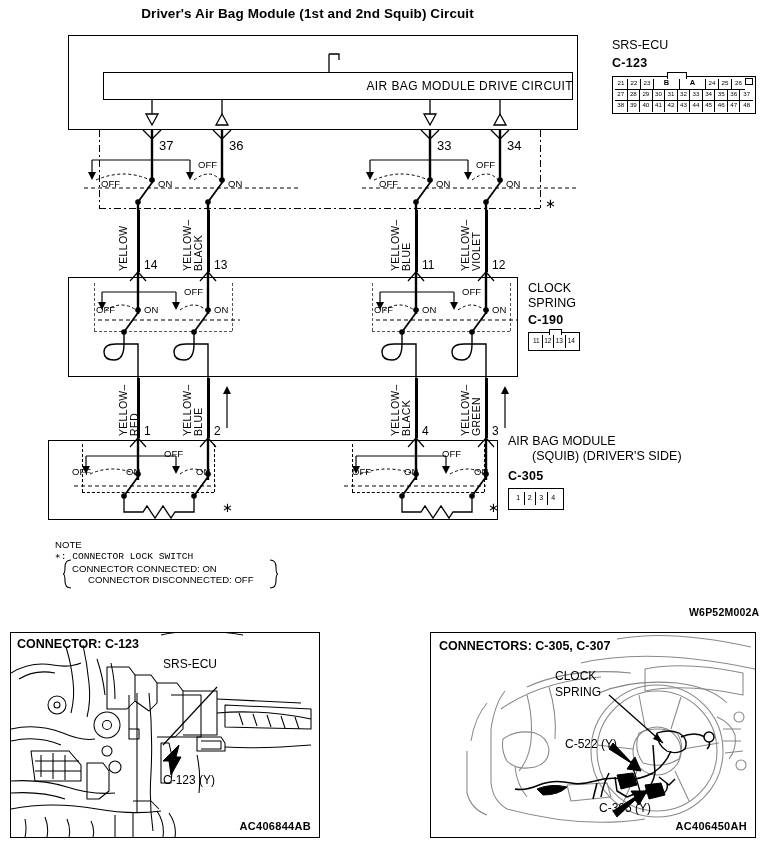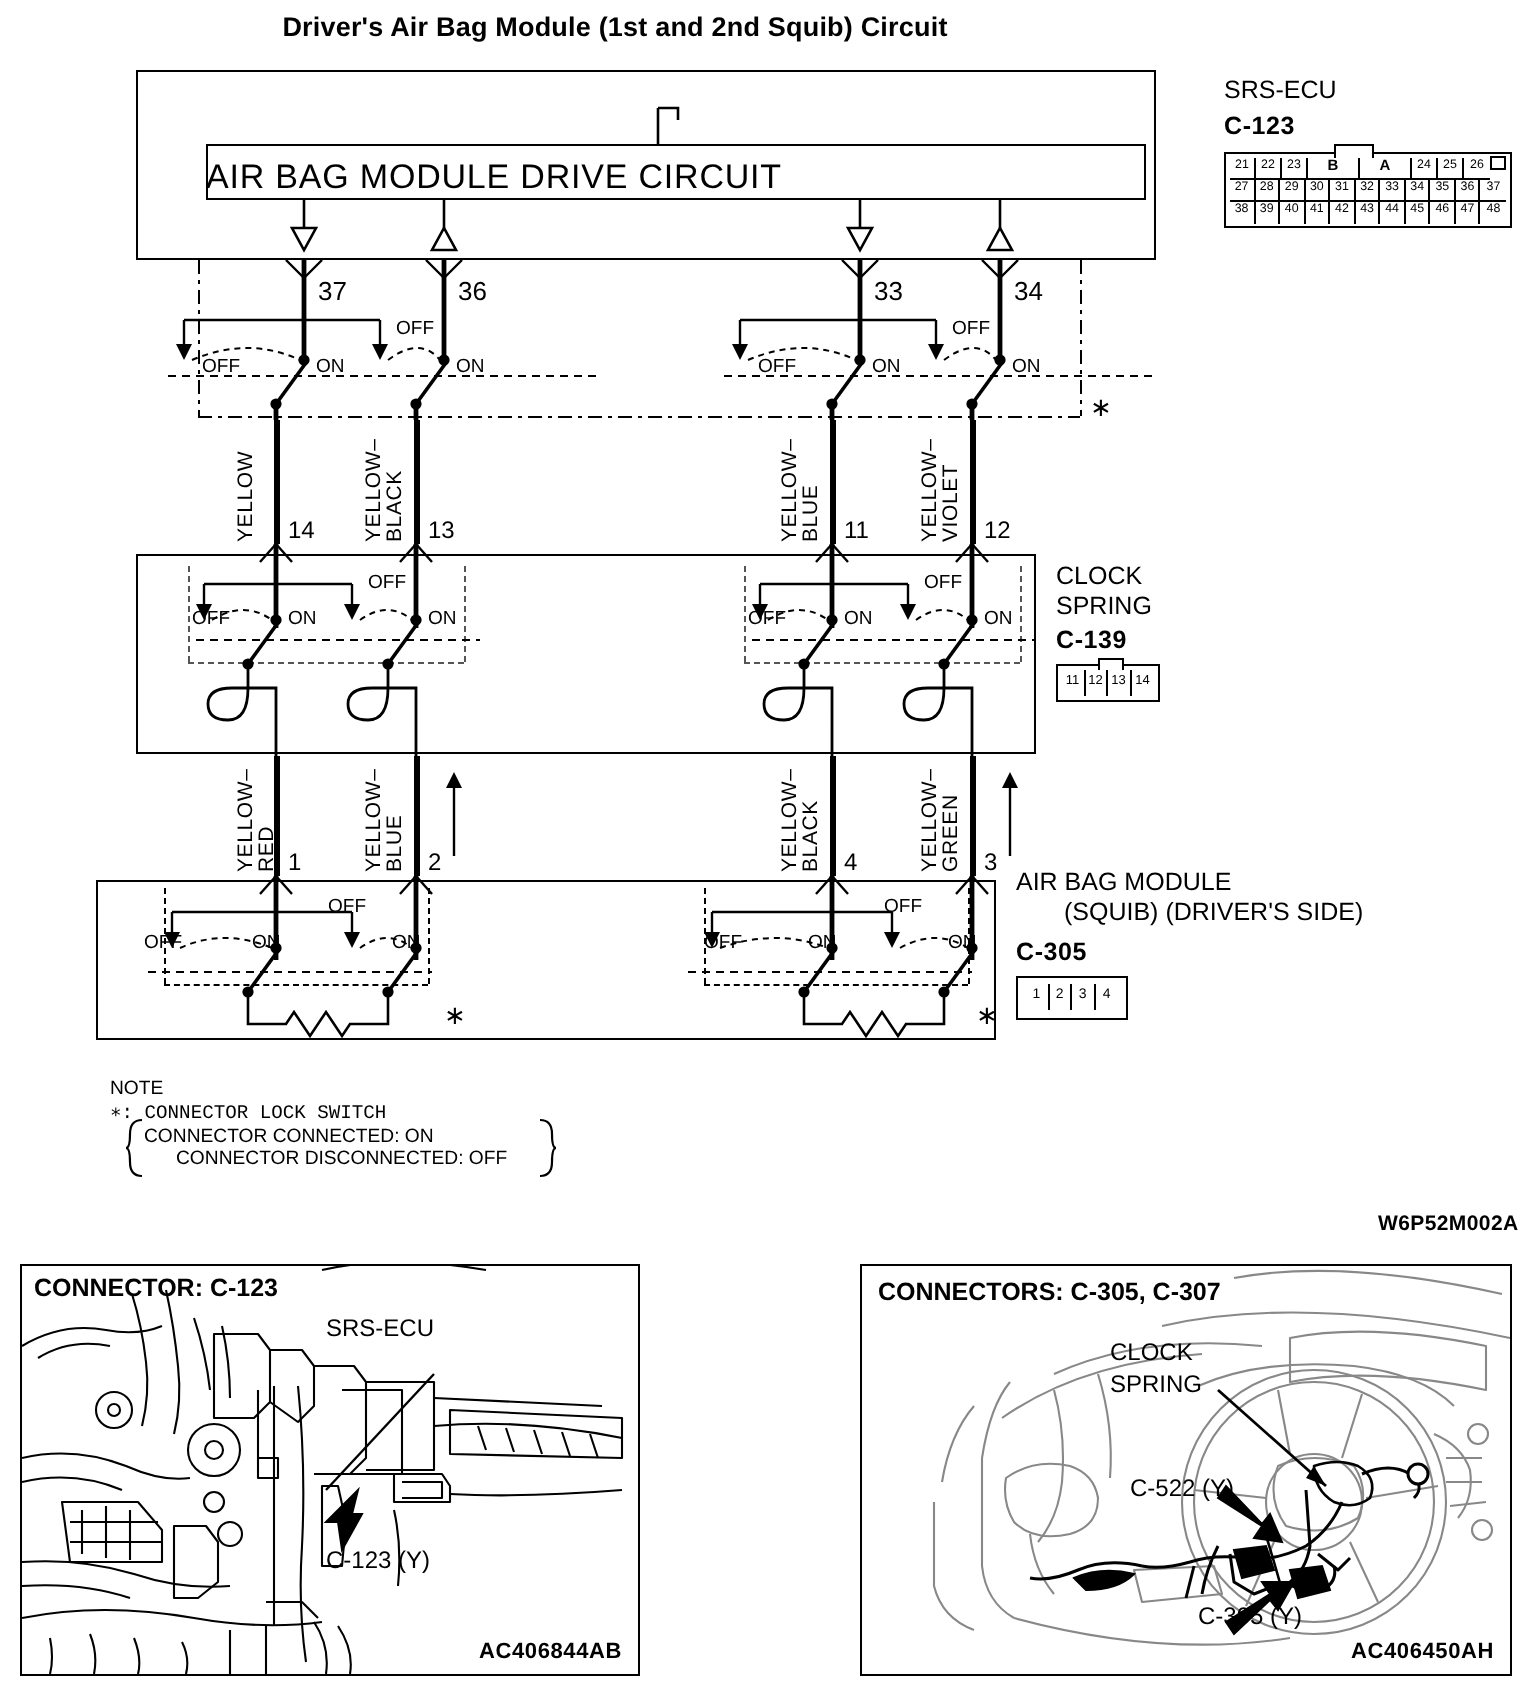--- a/index.html
+++ b/index.html
@@ -44,21 +44,21 @@
   .note{position:absolute;font-size:9.6px;line-height:11.5px;white-space:pre;}
   svg{display:block;overflow:visible;}
 </style>
 </head>
 <body>
 
 <div class="abs" id="title">Driver's Air Bag Module (1st and 2nd Squib) Circuit</div>
 
 <div class="box" style="left:68px;top:35px;width:510px;height:95px;"></div>
 <div class="box" style="left:103px;top:72px;width:470px;height:28px;"></div>
-<div class="lbl" style="left:103px;top:79px;width:470px;text-align:left;font-size:17px;letter-spacing:.4px;">AIR BAG MODULE DRIVE CIRCUIT</div>
+<div class="lbl" style="left:103px;top:79px;width:470px;text-align:right;font-size:12px;letter-spacing:.4px;">AIR BAG MODULE DRIVE CIRCUIT</div>
 
 <svg class="abs" style="left:323px;top:50px;" width="22" height="24">
   <line x1="6" y1="22" x2="6" y2="4" stroke="#000" stroke-width="1.3"></line>
   <path d="M6 4 L16 4 L16 10" stroke="#000" stroke-width="1.3" fill="none"></path>
 </svg>
 
 <svg class="abs" style="left:68px;top:100px;" width="510" height="32">
 
   <line x1="84" y1="0" x2="84" y2="14" stroke="#000" stroke-width="1.3"></line>
   <line x1="154" y1="0" x2="154" y2="14" stroke="#000" stroke-width="1.3"></line>
@@ -204,21 +204,21 @@
 
 <div class="lbl" style="left:144px;top:258px;font-size:12px;">14</div>
 <div class="lbl" style="left:214px;top:258px;font-size:12px;">13</div>
 <div class="lbl" style="left:422px;top:258px;font-size:12px;">11</div>
 <div class="lbl" style="left:492px;top:258px;font-size:12px;">12</div>
 
 <div class="box" style="left:68px;top:277px;width:450px;height:100px;"></div>
 
 <div class="lbl" style="left:528px;top:281px;font-size:12.5px;">CLOCK</div>
 <div class="lbl" style="left:528px;top:296px;font-size:12.5px;">SPRING</div>
-<div class="lbl" style="left:528px;top:313px;font-size:12.5px;font-weight:bold;letter-spacing:.3px;">C-139</div>
+<div class="lbl" style="left:528px;top:313px;font-size:12.5px;font-weight:bold;letter-spacing:.3px;">C-190</div>
 
 <div class="pinbox" style="left:528px;top:332px;width:52px;height:19px;padding:2px;">
   <div class="abs" style="left:20px;top:-4px;width:11px;height:5px;border:1.1px solid #000;border-bottom:none;background:#fff;"></div>
   <div class="pinrow" style="height:13px;">
     <div class="pincell" style="width:12px;font-size:6.5px;line-height:12px;border-bottom:none;">11</div>
     <div class="pincell" style="width:12px;font-size:6.5px;line-height:12px;border-bottom:none;">12</div>
     <div class="pincell" style="width:12px;font-size:6.5px;line-height:12px;border-bottom:none;">13</div>
     <div class="pincell" style="width:12px;font-size:6.5px;line-height:12px;border-bottom:none;border-right:none;">14</div>
   </div>
 </div>

